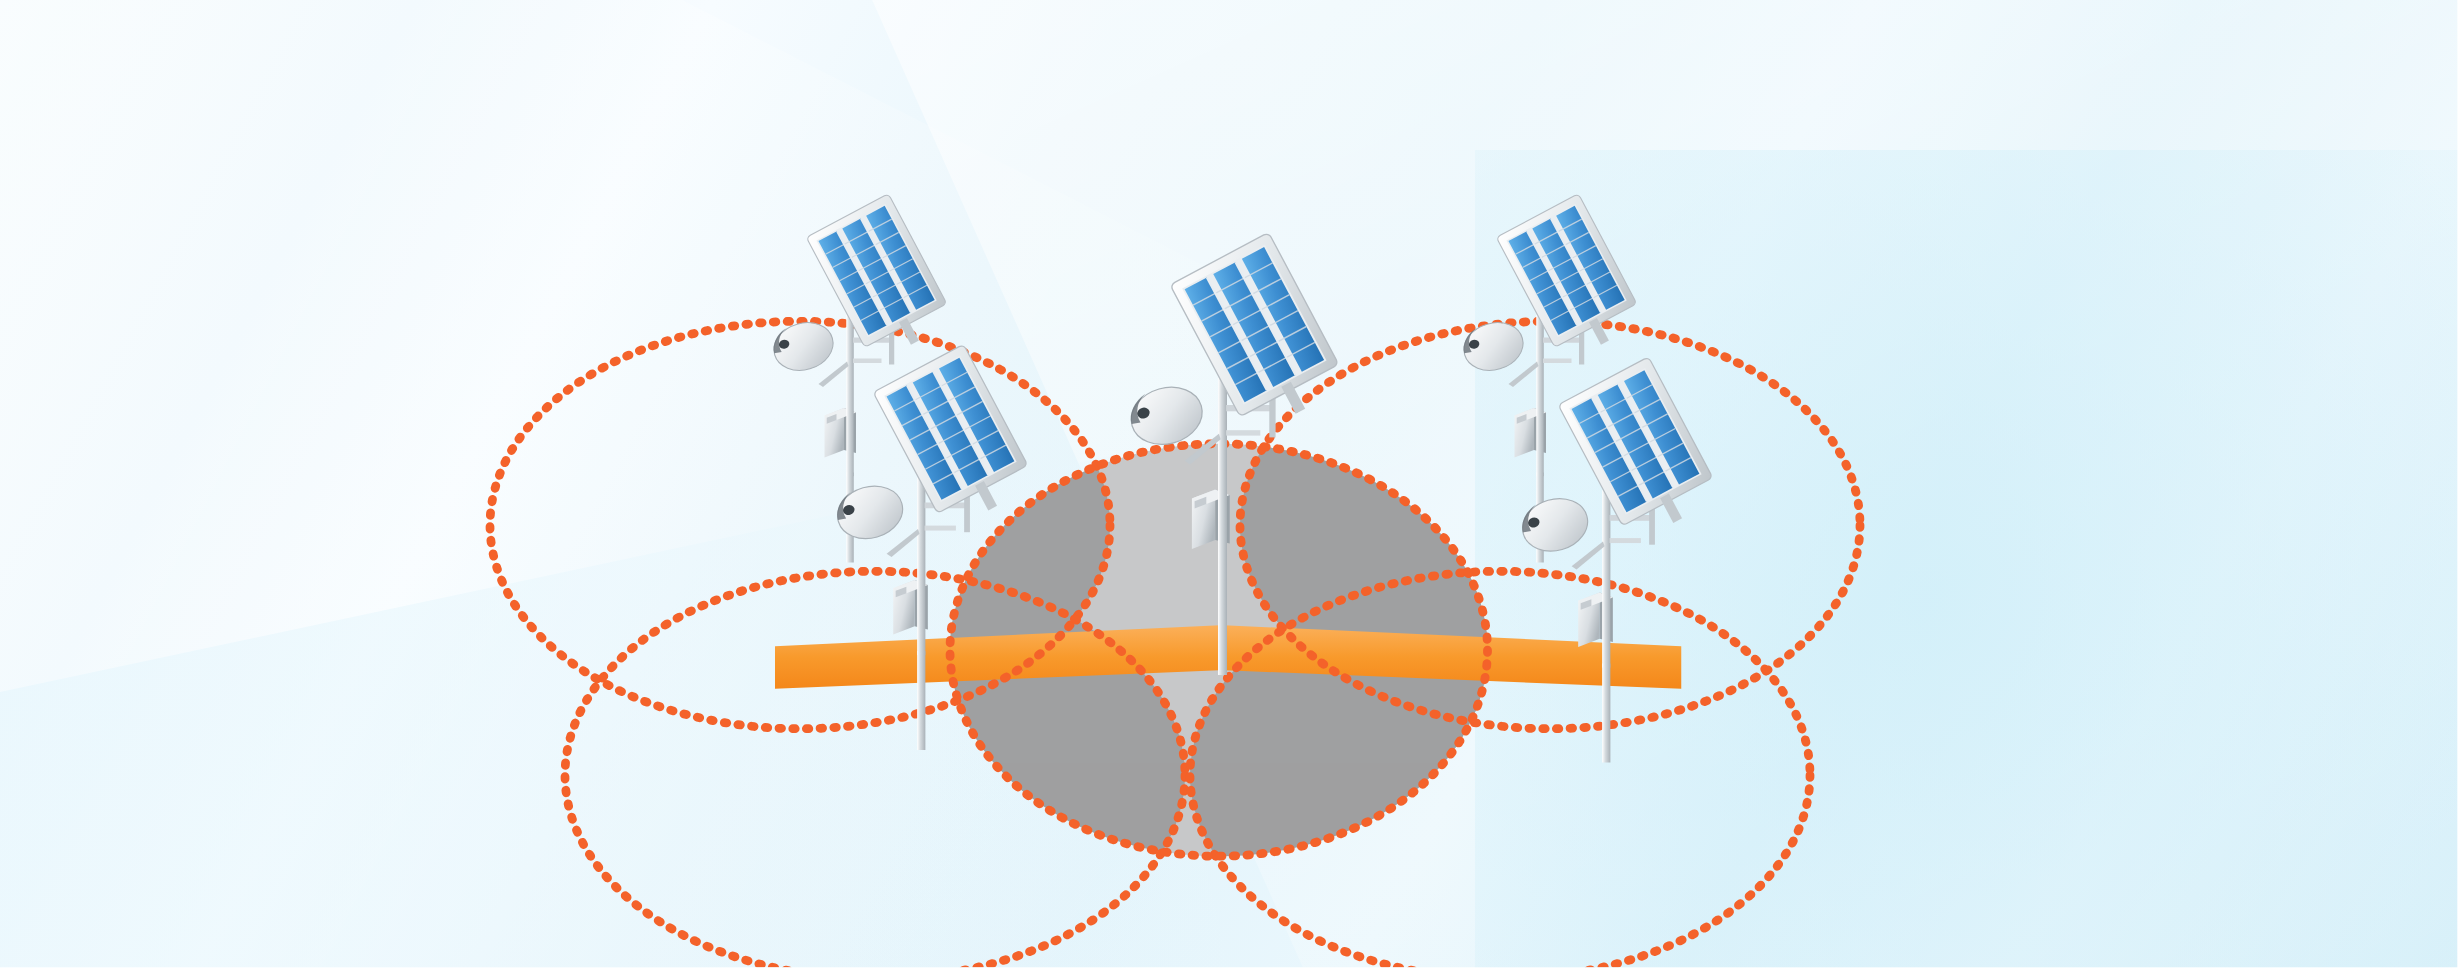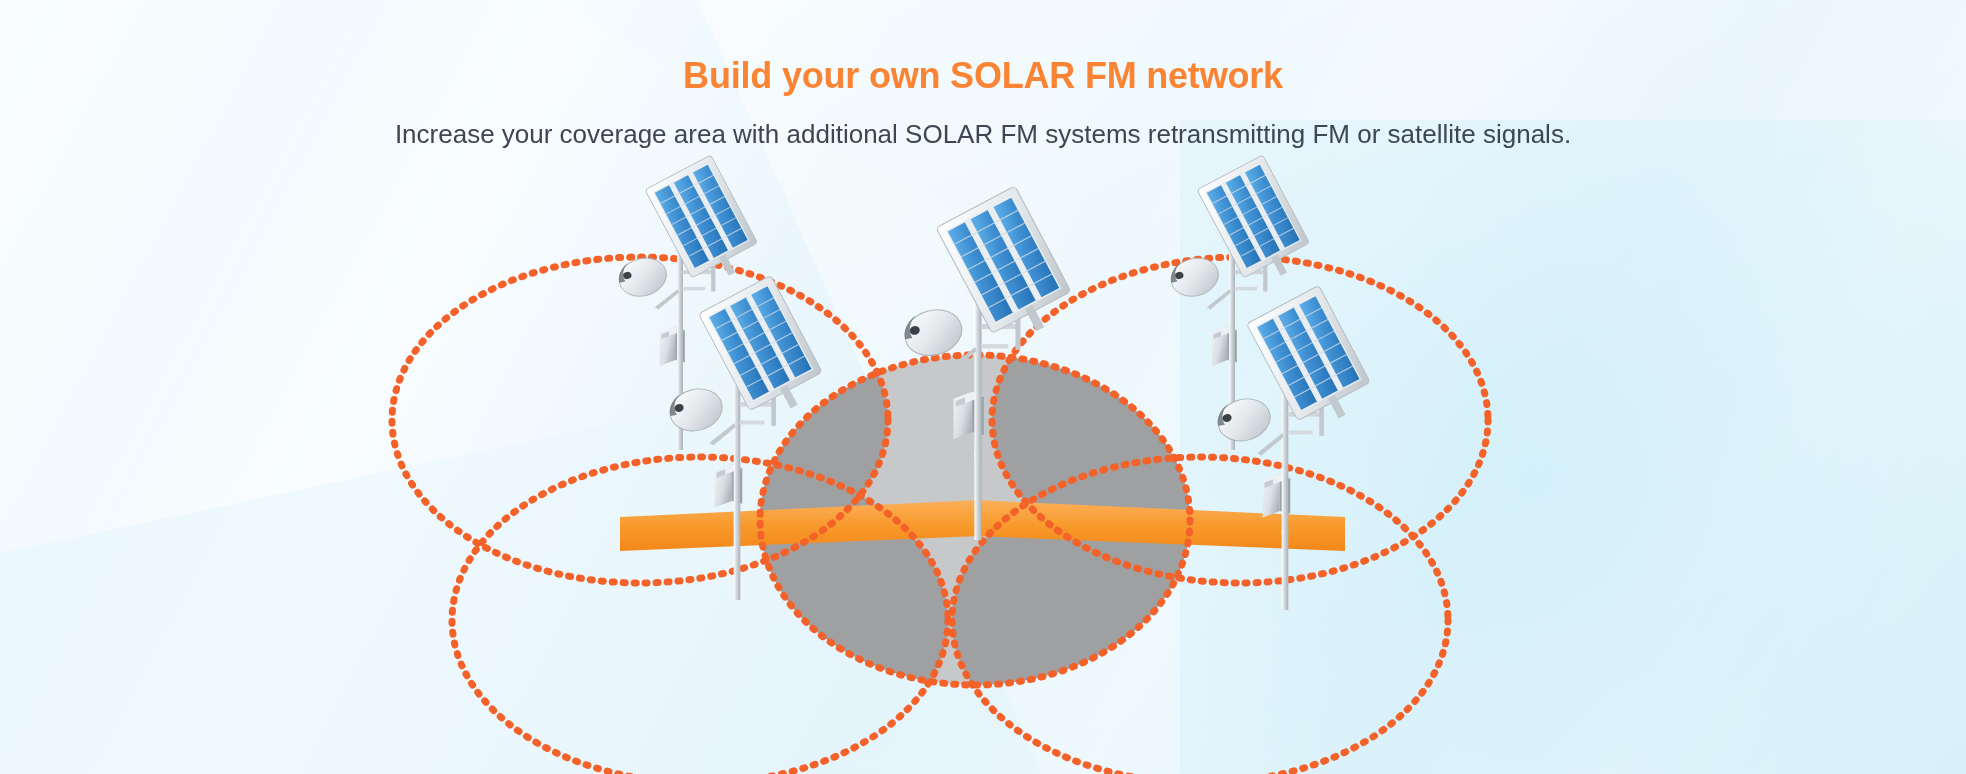--- a/index.html
+++ b/index.html
@@ -90,24 +90,20 @@
 </head>
 <body>
 
 <div id="stage">
 
   <div class="band band-a"></div>
   <div class="band band-b"></div>
   <div class="band band-c"></div>
   <div class="band band-d"></div>
 
-  <header>
-    <h1 id="title">Build your own SOLAR FM network</h1>
-    <p id="subtitle">Increase your coverage area with additional SOLAR FM systems retransmitting FM or satellite signals.</p>
-  </header>
 
   <svg id="scene" viewBox="0 0 1966 774">
     <defs>
 
       <linearGradient id="gPanel" x1="0" y1="0" x2="1" y2="1">
         <stop offset="0%" stop-color="#5fb0e8"></stop>
         <stop offset="45%" stop-color="#3e8fd2"></stop>
         <stop offset="100%" stop-color="#2471b4"></stop>
       </linearGradient>
       <linearGradient id="gFrame" x1="0" y1="0" x2="1" y2="1">

